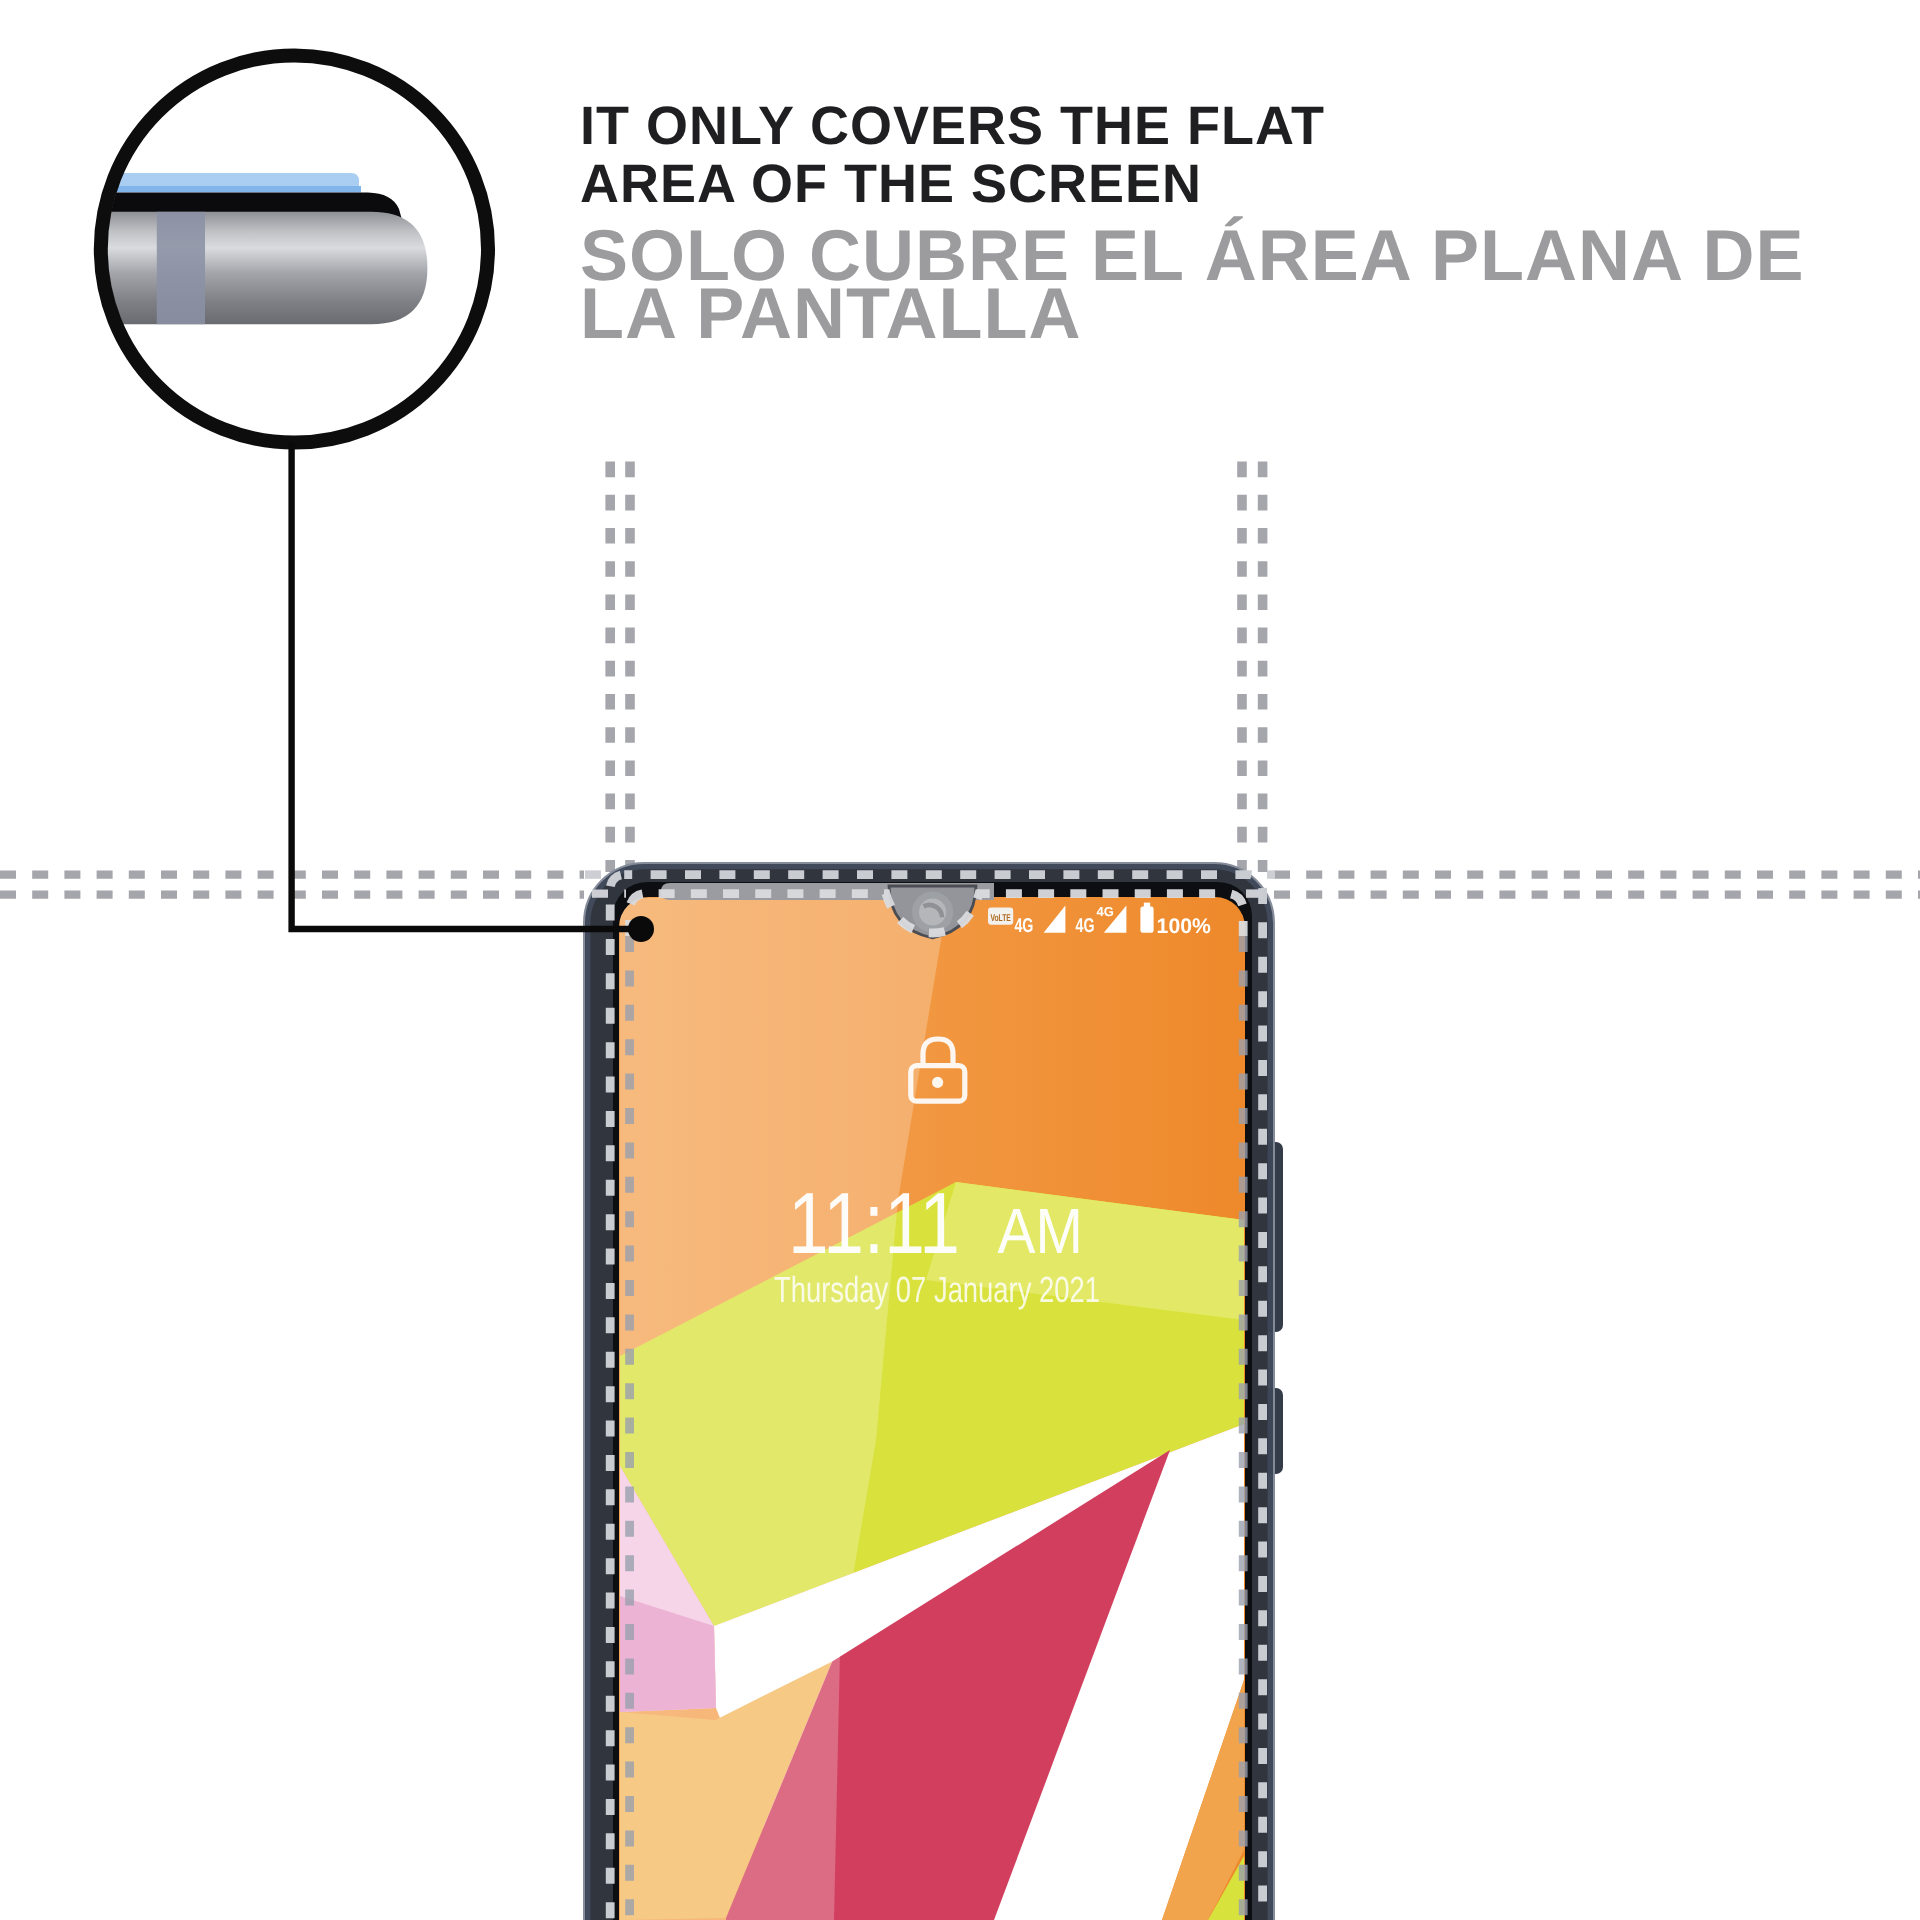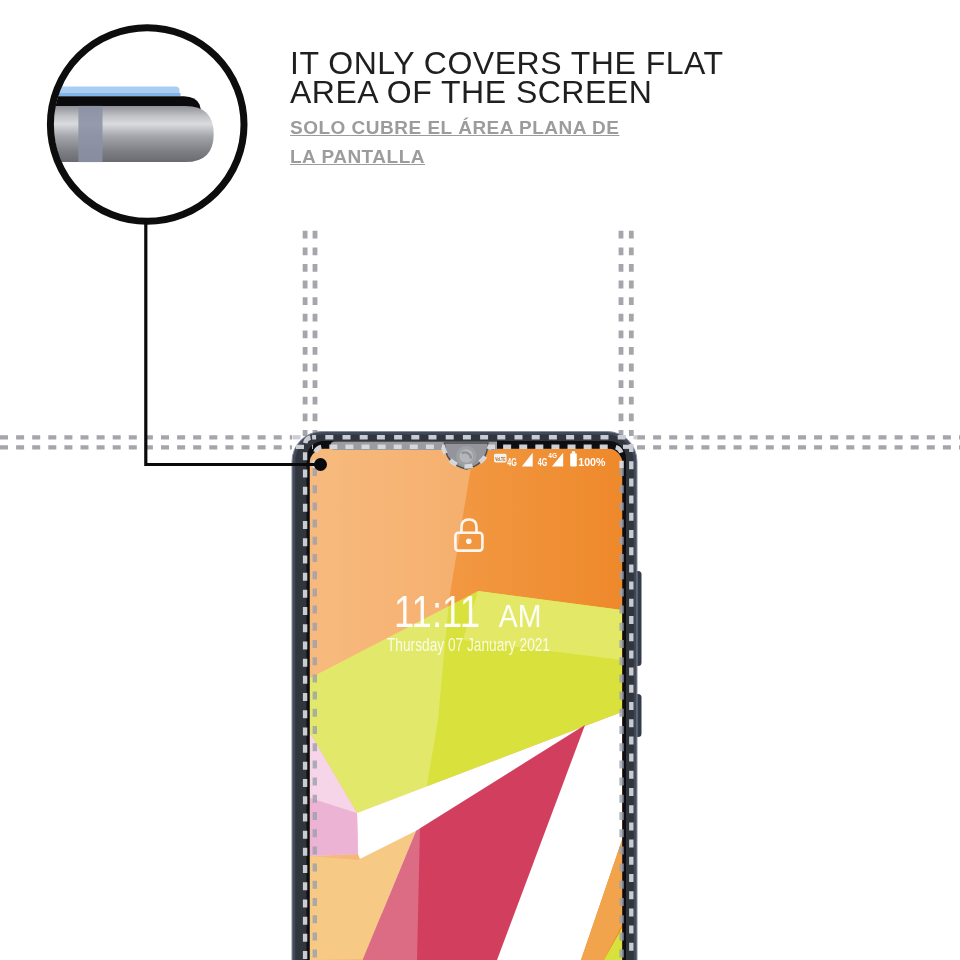--- a/index.html
+++ b/index.html
@@ -1,21 +1,21 @@
 <!DOCTYPE html>
 <html><head>
 <meta charset="utf-8">
 <style>
   html,body{margin:0;padding:0;}
   body{width:960px;height:960px;background:#ffffff;position:relative;overflow:hidden;
        font-family:"Liberation Sans", sans-serif;}
-  .hd{position:absolute;left:290px;top:48.5px;font-weight:normal;font-size:32px;line-height:29px;
+  .hd{position:absolute;left:290px;top:48.5px;font-weight:bold;font-size:27px;line-height:29px;
       color:#1f1f21;letter-spacing:0.5px;white-space:pre;}
-  .hd2{position:absolute;left:290px;top:112.5px;font-weight:bold;font-size:19px;line-height:29.5px;
-      color:#9c9c9e;letter-spacing:0.5px;white-space:pre;text-decoration:underline;}
+  .hd2{position:absolute;left:290px;top:112.5px;font-weight:bold;font-size:36px;line-height:29.5px;
+      color:#9c9c9e;letter-spacing:0.5px;white-space:pre;}
   svg{position:absolute;left:0;top:0;}
 </style>
 </head>
 <body>
 <div class="hd">IT ONLY COVERS THE FLAT
 AREA OF THE SCREEN</div>
 <div class="hd2">SOLO CUBRE EL ÁREA PLANA DE
 LA PANTALLA</div>
 <svg width="960" height="960" viewBox="0 0 960 960">
   <defs>

